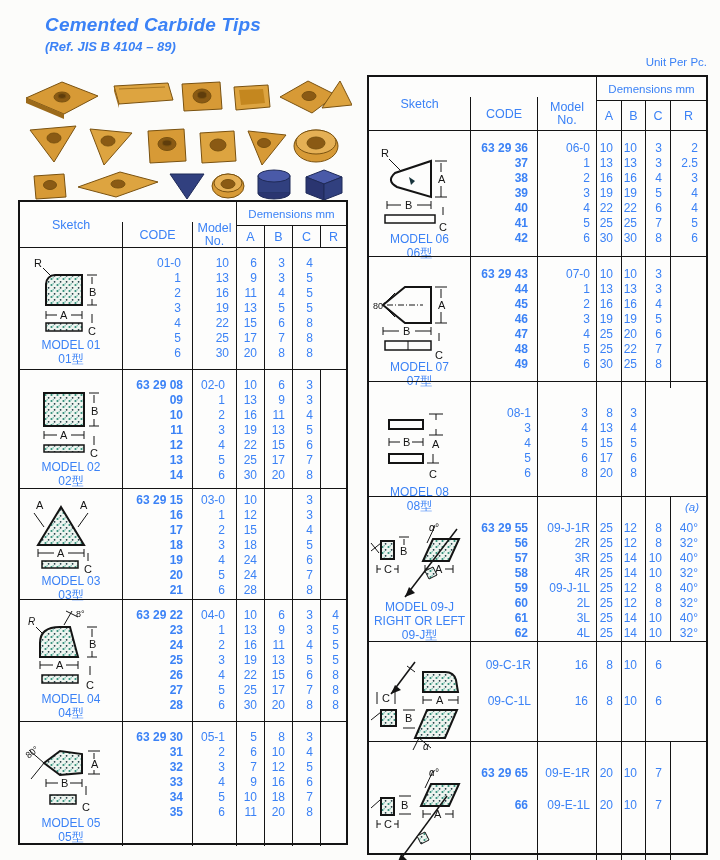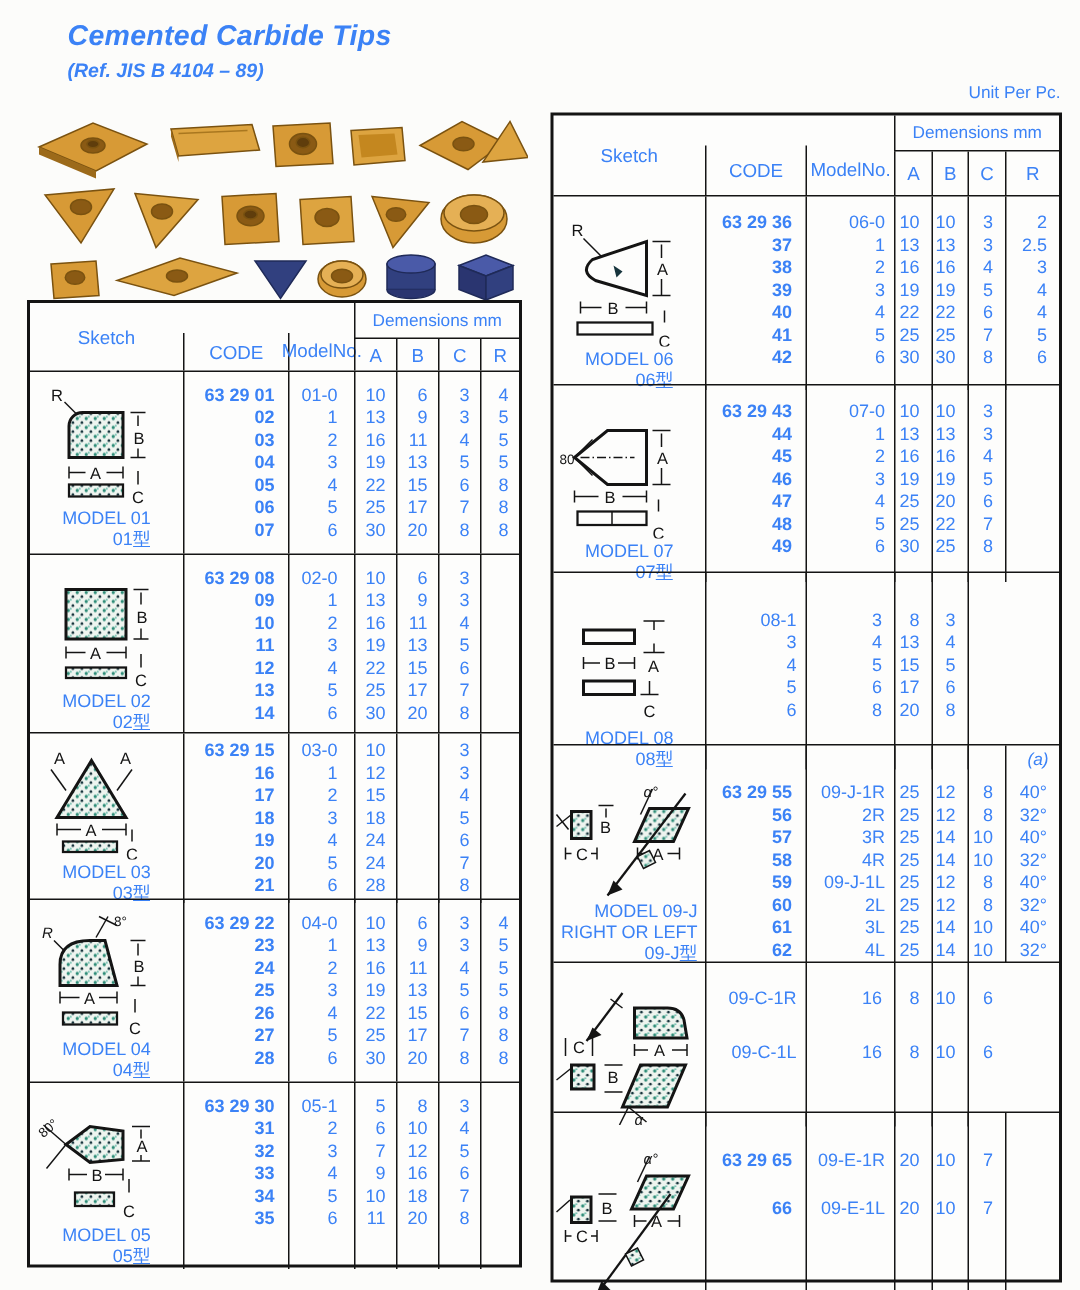--- a/index.html
+++ b/index.html
@@ -13,35 +13,35 @@
   .tbl-left{left:18px;top:200px;width:330px;height:645px;}
   .tbl-right{left:367px;top:75px;width:341px;height:780px;}
   .tbl-left .hdr,.tbl-left .block{display:grid;grid-template-columns:102px 70px 44px 28px 28px 28px 1fr;}
   .tbl-right .hdr,.tbl-right .block{display:grid;grid-template-columns:101px 67px 59px 25px 24px 25px 1fr;}
 
   .hdr{border-bottom:1px solid #141414;grid-template-rows:24px 1fr;}
   .tbl-left .hdr{height:45px;} .tbl-right .hdr{height:53px;}
   .hc{display:flex;align-items:center;justify-content:center;font-size:12.5px;box-sizing:border-box;}
   .hc.full{grid-row:1/3;}
   .hc.bl{border-left:1px solid #141414;margin-top:20px;}
-  .model-h{flex-direction:row;line-height:13px;}
+  .model-h{flex-direction:column;line-height:13px;}
   .dims-h{grid-column:4/8;grid-row:1;border-left:1px solid #141414;border-bottom:1px solid #141414;font-size:11.5px;}
   .dim-sub{grid-row:2;border-left:1px solid #141414;font-size:12.5px;}
 
   .block{border-top:1px solid #141414;position:relative;box-sizing:border-box;}
   .block:first-of-type{border-top:none;}
   .cell{border-left:1px solid #141414;box-sizing:border-box;padding-top:8px;font-size:12px;line-height:15px;position:relative;}
   .sk{border-left:none;display:flex;flex-direction:column;align-items:center;padding-top:5px;}
   .line{height:15px;white-space:nowrap;}
   .code-cell{font-weight:bold;text-align:right;padding-right:9px;}
   .model-cell{text-align:right;padding-right:11px;}
   .tbl-right .model-cell{padding-right:6px;}
   .dim-cell{text-align:right;padding-right:7px;}
   .tbl-right .dim-cell{padding-right:8px;}
-  .caption{font-size:12px;text-align:right;line-height:14px;margin-top:1px;}
+  .caption{font-size:12px;text-align:center;line-height:14px;margin-top:1px;}
   .rnote{position:absolute;top:3px;right:7px;font-style:italic;font-size:11.5px;}
 
   .b-03 .cell{padding-top:4px;}
   .b-06 .cell,.b-07 .cell{padding-top:10px;}
   .b-08 .cell{padding-top:24px;}
   .b-09-J .cell{padding-top:24px;}
   .b-09-C .cell{padding-top:16px;} .b-09-C .line{height:36px;}
   .b-09-E .cell{padding-top:24px;} .b-09-E .line{height:32px;}
 
   svg text{font-family:"Liberation Sans",sans-serif;}
@@ -155,29 +155,20 @@
       <text x="40" y="66" font-size="11" stroke="none" fill="#141414">A</text>
       <rect x="26" y="70" width="36" height="8" fill="url(#sp)" stroke-width="1.5"></rect>
       <line x1="72" y1="61" x2="72" y2="70"></line>
       <text x="68" y="82" font-size="11" stroke="none" fill="#141414">C</text>
     </g>
   </svg>
 <div class="caption">
               <div>MODEL 01</div>
               <div>01型</div>
             </div>
-          </div>
-          <div class="cell code-cell">
-            <div class="line">63 29 01</div>
-            <div class="line">02</div>
-            <div class="line">03</div>
-            <div class="line">04</div>
-            <div class="line">05</div>
-            <div class="line">06</div>
-            <div class="line">07</div>
           </div>
           <div class="cell model-cell">
             <div class="line">01-0</div>
             <div class="line">1</div>
             <div class="line">2</div>
             <div class="line">3</div>
             <div class="line">4</div>
             <div class="line">5</div>
             <div class="line">6</div>
           </div>

